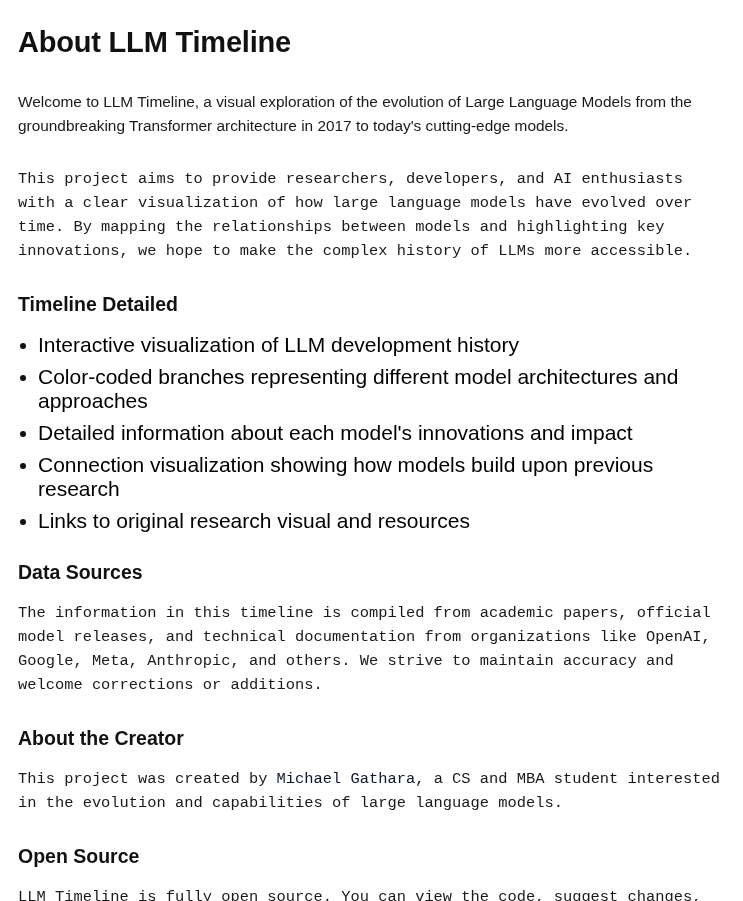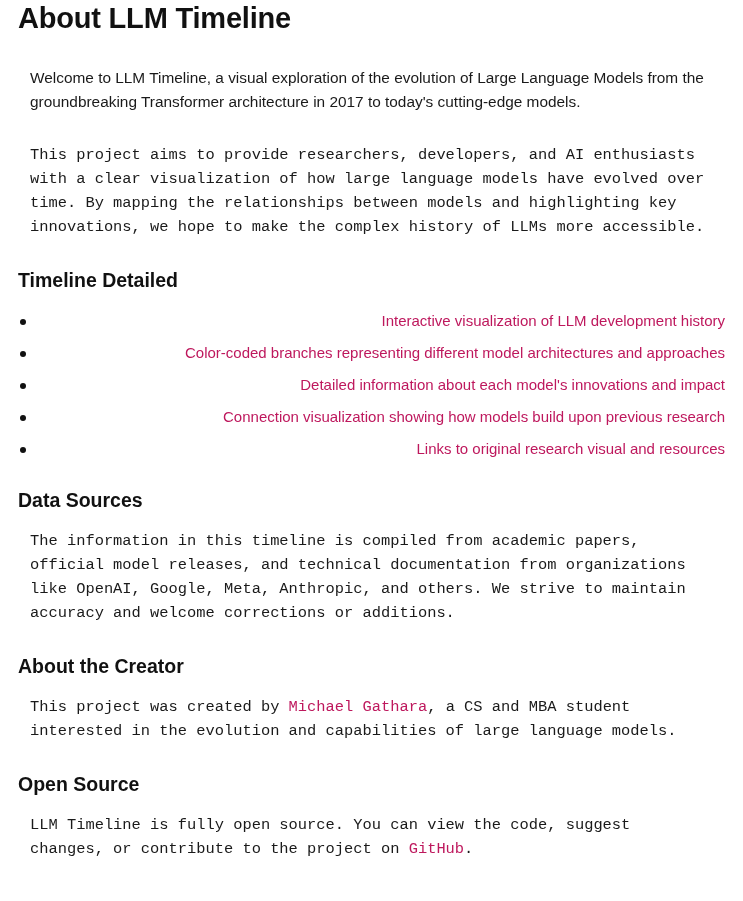--- a/index.html
+++ b/index.html
@@ -14,65 +14,64 @@
       font-family: "Liberation Sans", "DejaVu Sans", sans-serif;
       color: #111111;
     }
     .page {
       padding: 0 18px;
     }
     h1 {
       font-size: 29px;
       font-weight: bold;
       margin: 0;
-      padding-top: 0;
+      padding-top: 24px;
       line-height: 36px;
       letter-spacing: -0.2px;
     }
     h2 {
       font-size: 19.5px;
       font-weight: bold;
       margin: 0;
       line-height: 24px;
       color: #111;
     }
     p {
       font-size: 15.4px;
       line-height: 24px;
-      margin: 12px;
+      margin: 0;
       color: #1a1a1a;
     }
     .intro { margin-top: 30px; }
     .sec { margin-top: 29px; }
     .sec p { margin-top: 17px; font-family: Liberation Mono, monospace; }
     ul {
       list-style: none;
       margin: 15px 0 0 0;
       padding: 0;
     }
     li {
-      font-size: 15px;
+      font-size: 21px;
       line-height: 24px;
       margin-bottom: 8px;
       padding-left: 20px;
       position: relative;
-      color: #be185d;
-      text-align: right;
+      color: #000000;
     }
     li .bullet {
       position: absolute;
       left: 2px;
       top: 10px;
       width: 6px;
       height: 6px;
       border-radius: 50%;
       background: #111;
     }
     a {
-      color: #be185d;
+      color: #0f172a;
       text-decoration: none;
     }
     .sec.features ul { margin-top: 17px; }
     .sec.sources { margin-top: 27px; }
   </style>
 </head>
 <body>
 
 <div class="page">
   <h1>About LLM Timeline</h1>

